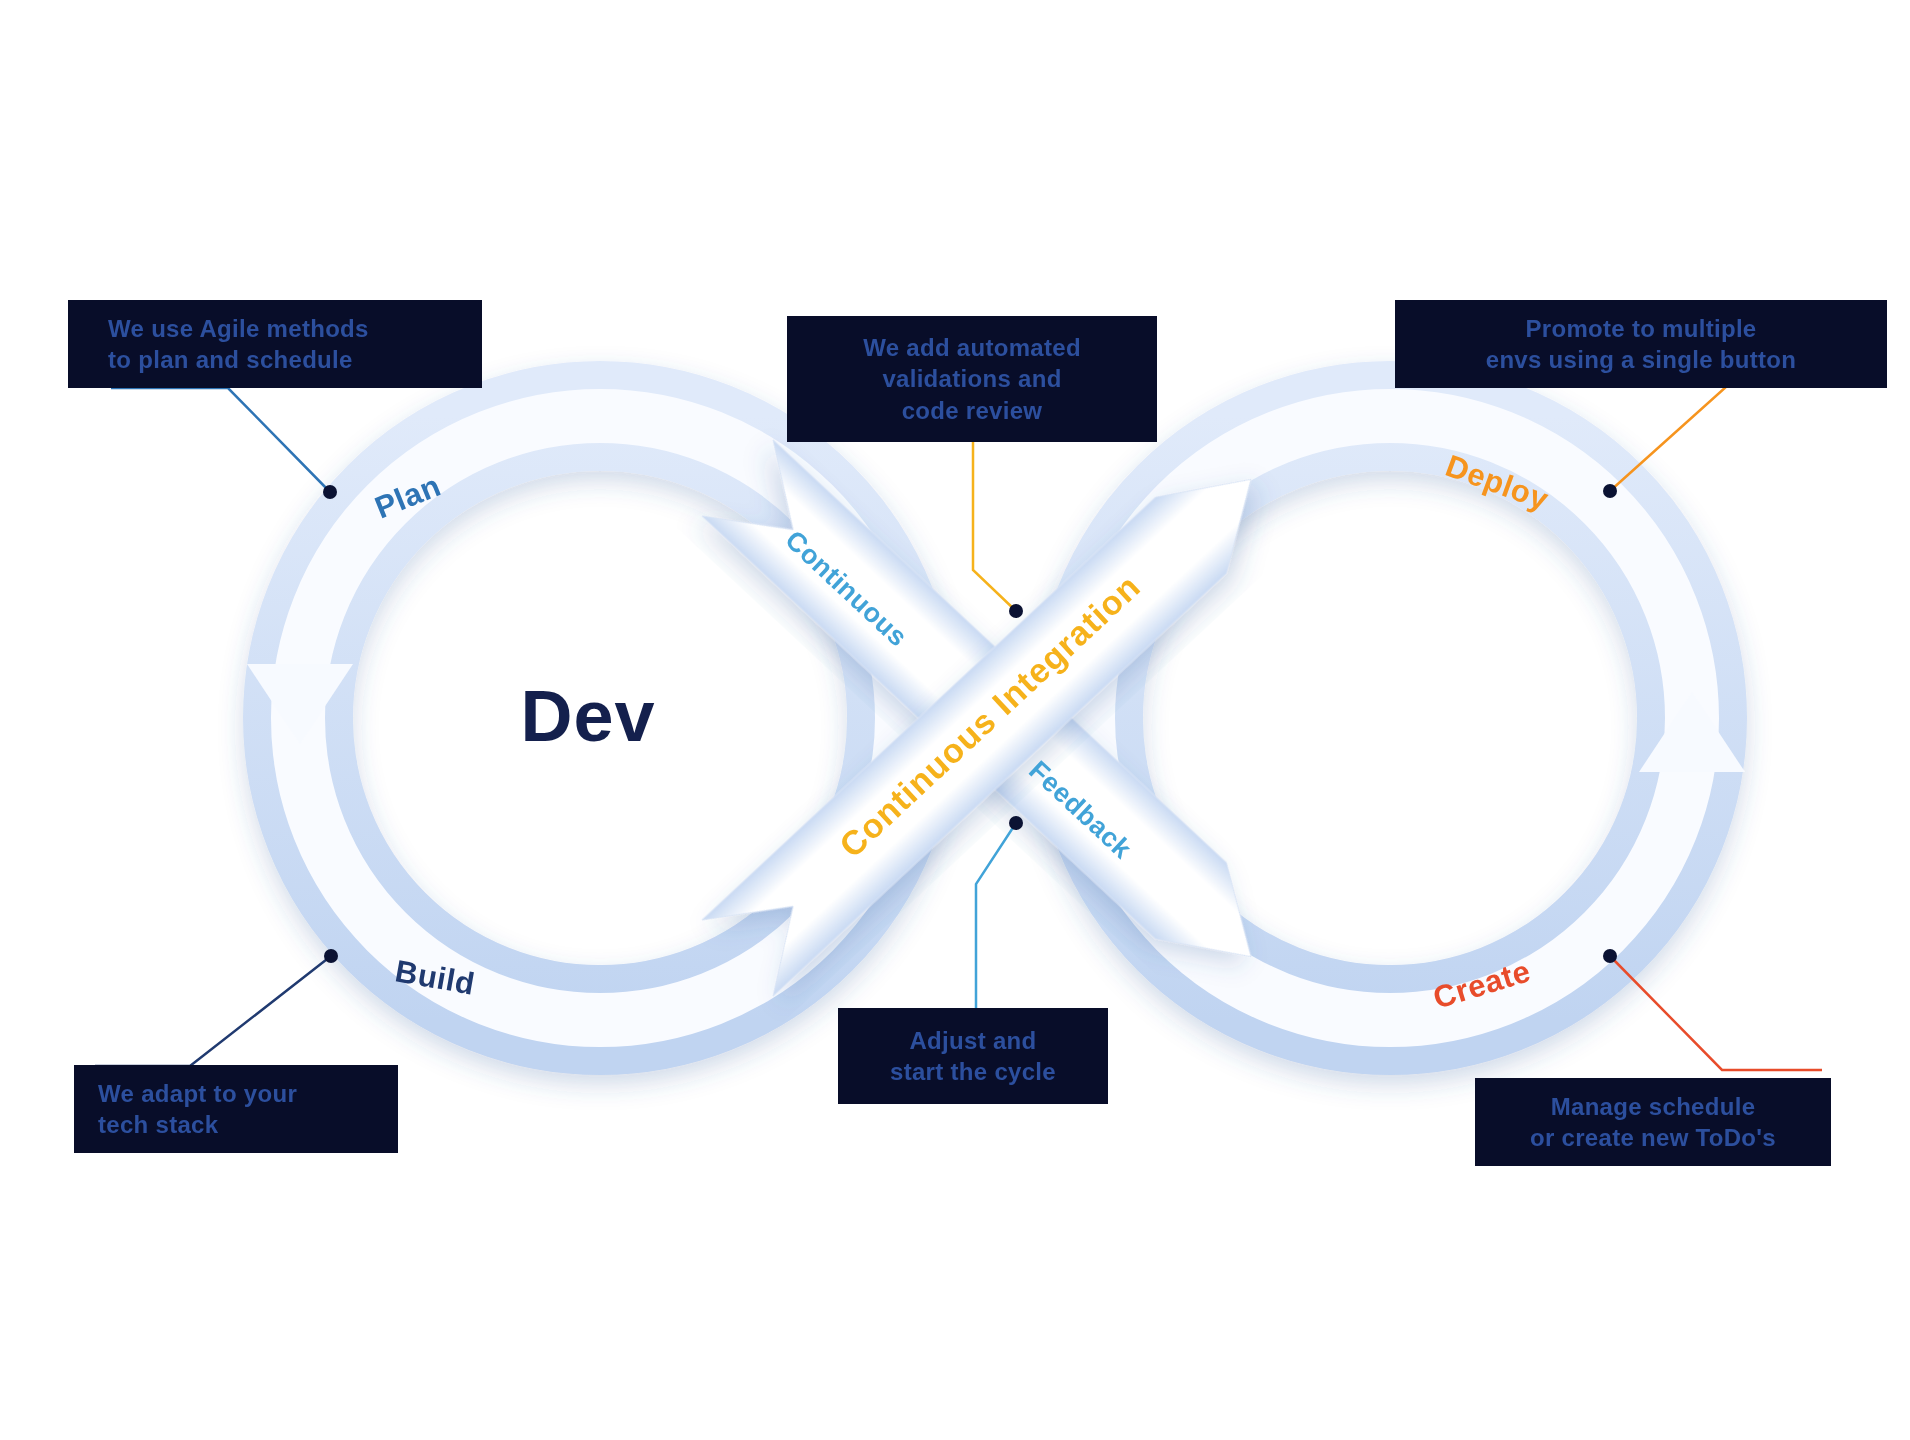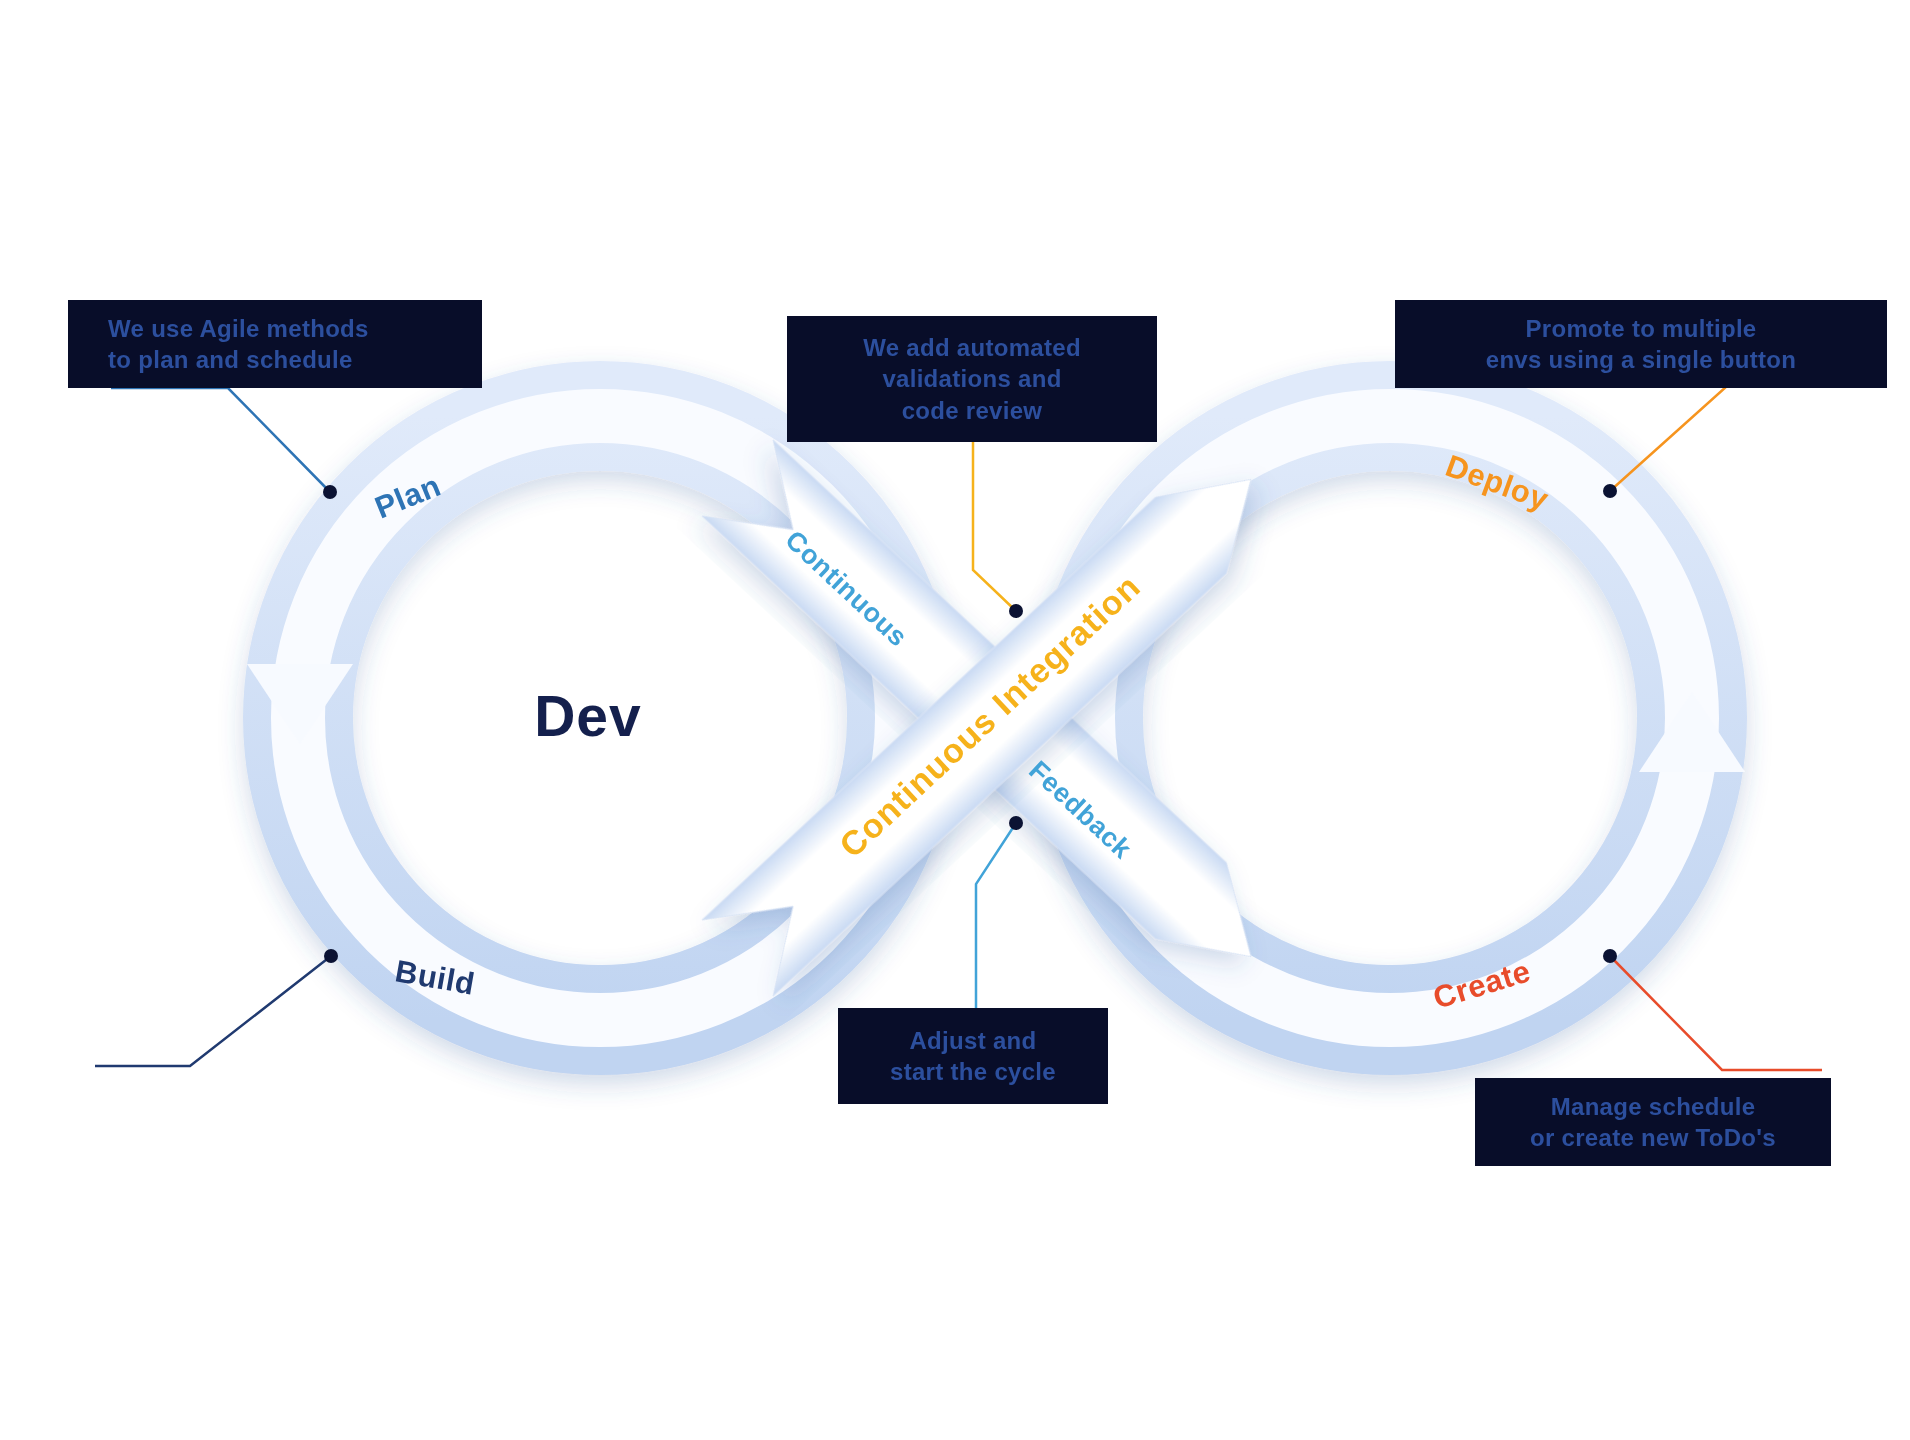--- a/index.html
+++ b/index.html
@@ -27,21 +27,21 @@
     align-items:center;
     padding:10px 24px;
     z-index:6;
   }
   .align-left{justify-content:flex-start;text-align:left;}
   .align-center{justify-content:center;text-align:center;}
 
   
   .big-title{
     position:absolute;
-    font-size:57px;
+    font-size:72px;
     font-weight:bold;
     color:#14204d;
     letter-spacing:1px;
     transform:translate(-50%,-50%);
     z-index:5;
     text-align:right;
   }
 
   
   .loop-label{
@@ -140,18 +140,20 @@
   <div class="loop-label lbl-feedback">Feedback</div>
   <div class="loop-label lbl-ci">Continuous Integration</div>
 
   <div class="callout align-left co-agile">We use Agile methods
 to plan and schedule</div>
   <div class="callout align-center co-validations">We add automated
 validations and
 code review</div>
   <div class="callout align-center co-promote">Promote to multiple
 envs using a single button</div>
+  <div class="callout align-left co-adapt">We adapt to your
+tech stack</div>
   <div class="callout align-center co-adjust">Adjust and
 start the cycle</div>
   <div class="callout align-center co-incidents">Manage schedule
 or create new ToDo's</div>
 
 </div>
 
 </body></html>

